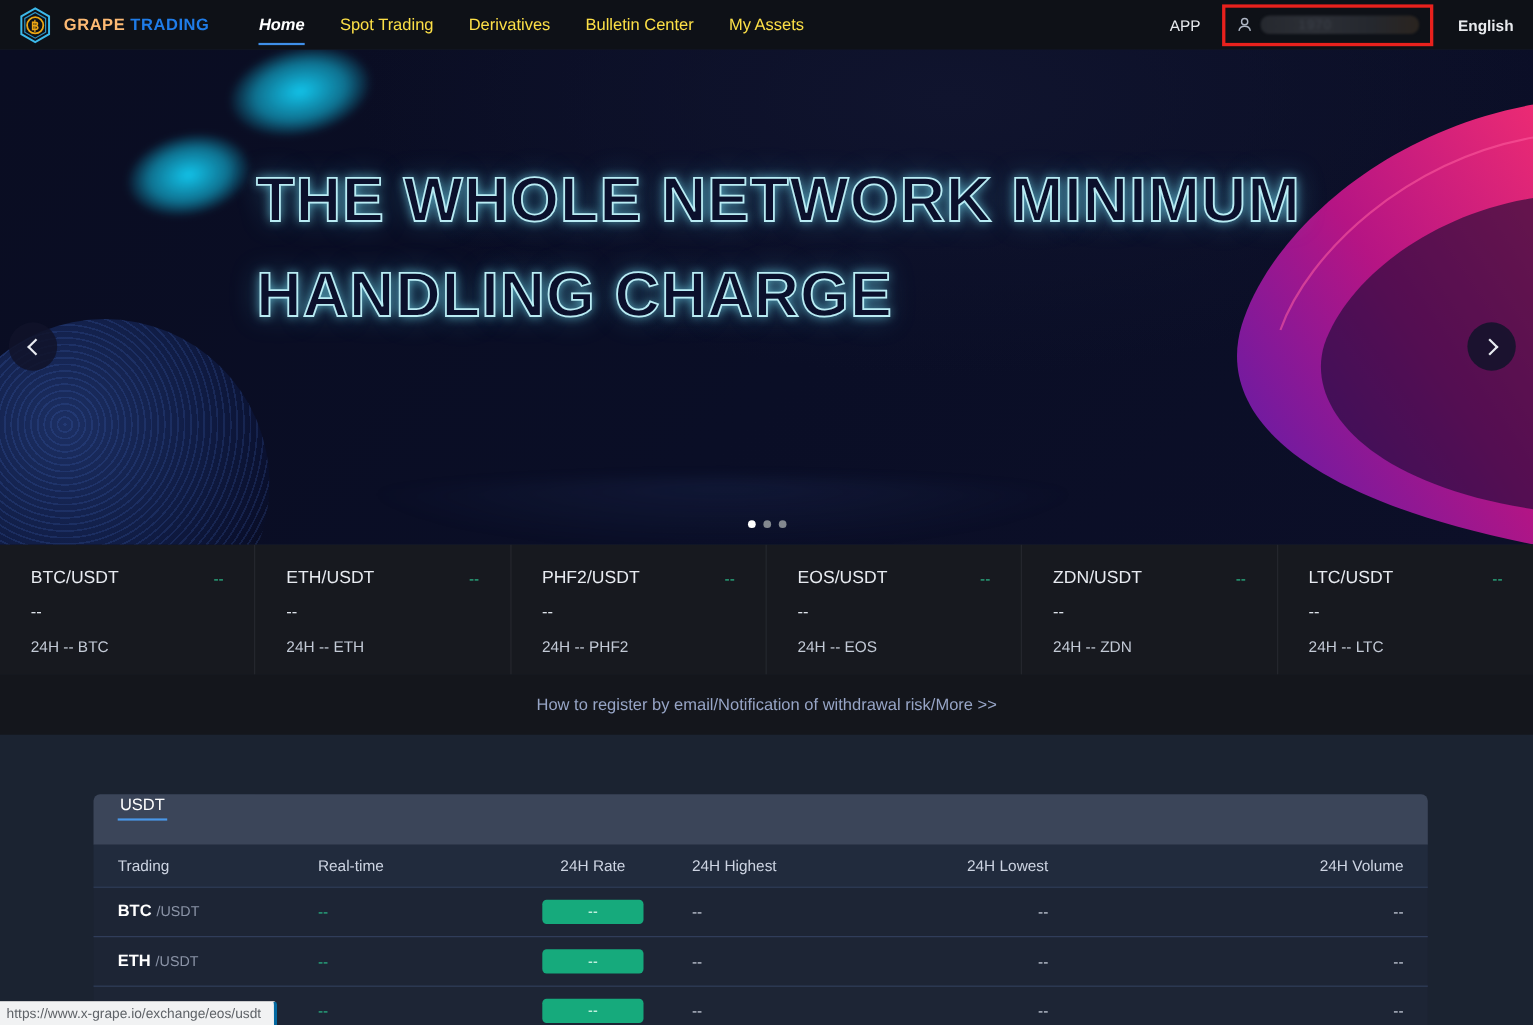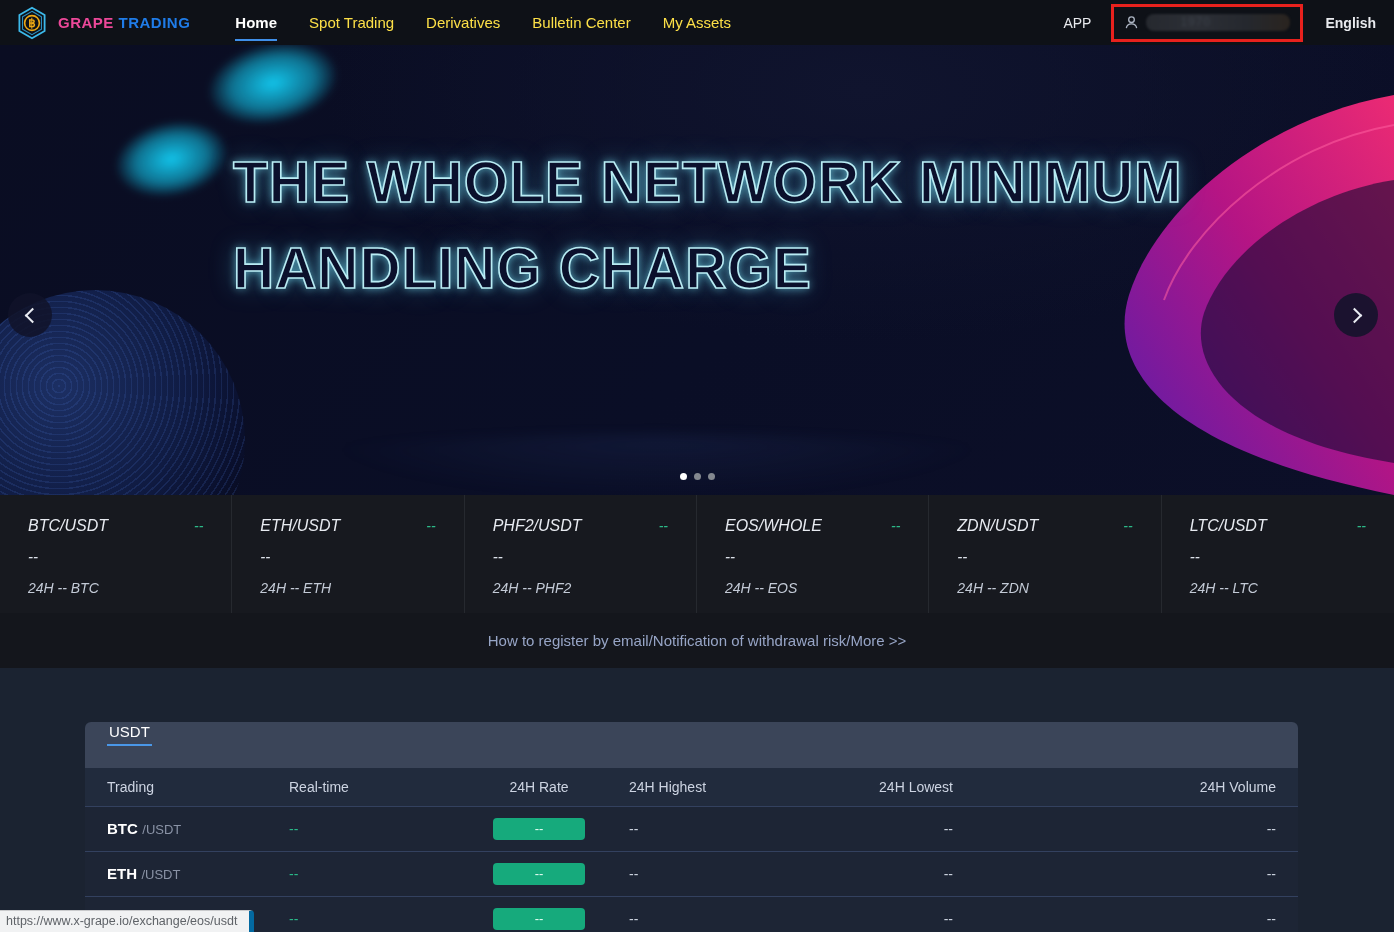--- a/index.html
+++ b/index.html
@@ -5,26 +5,26 @@
   * { margin:0; padding:0; box-sizing:border-box; }
   html,body { width:1394px; height:932px; overflow:hidden; background:#1b2331;
     font-family:"Liberation Sans", sans-serif; }
 
   
   .nav { position:relative; height:45px; background:#0e1117; display:flex;
     align-items:center; padding:0 18px 0 14px; z-index:30; }
   .brand { display:flex; align-items:center; gap:8px; cursor:pointer; }
   .brand-hex { width:36px; height:36px; }
   .brand-name { font-size:15px; font-weight:bold; letter-spacing:.5px; }
-  .brand-name .w1 { color:#ec4899; }
+  .brand-name .w1 { color:#fdba74; }
   .brand-name .w2 { color:#1f7ce8; }
   .menu { display:flex; align-items:center; margin-left:32px; gap:6px; height:100%; }
   .menu-item { position:relative; color:#fde047; font-size:15px; padding:0 13px;
     height:100%; display:flex; align-items:center; cursor:pointer; }
-  .menu-item.active { color:#ffffff; font-weight:bold; }
+  .menu-item.active { color:#ffffff; font-weight:bold;font-style:italic; }
   .menu-item.active::after { content:""; position:absolute; left:13px; right:13px;
     bottom:4px; height:2px; background:#3f8fe9; }
   .nav-right { margin-left:auto; display:flex; align-items:center; }
   .app-link { color:#e8eaee; font-size:14px; cursor:pointer; margin-right:20px; }
   .account-box { position:relative; width:192px; height:38px; border:3px solid #e8211d;
     display:flex; align-items:center; padding:0 10px; margin-right:22px; }
   .person-icon { width:15px; height:15px; margin-right:7px; flex:0 0 auto; }
   .smudge { position:relative; flex:1; height:17px; border-radius:8px;
     background:linear-gradient(90deg,#26292f 0%,#2c2f36 35%,#25282e 70%,#2a241f 100%);
     filter:blur(1.2px); overflow:hidden; }
@@ -68,21 +68,21 @@
   .car-arrow.left .chev { transform:rotate(45deg); margin-left:4px; }
   .car-arrow.right .chev { transform:rotate(-135deg); margin-right:4px; }
   .dots { position:absolute; left:0; right:0; bottom:15px; display:flex; gap:7px;
     justify-content:center; }
   .dot { width:7px; height:7px; border-radius:50%; background:#83888f; cursor:pointer; }
   .dot.on { background:#ffffff; }
 
   
   .ticker { display:grid; grid-template-columns:repeat(6,1fr); background:#17191f;
     height:118px; }
-  .tcell { padding:22px 28px 0 28px; border-right:1px solid #26292f; cursor:pointer;font-style:italic; }
+  .tcell { padding:22px 28px 0 28px; border-right:1px solid #26292f; cursor:pointer; }
   .tcell:last-child { border-right:none; }
   .tcell-top { display:flex; justify-content:space-between; align-items:center; }
   .tpair { color:#e8ebf1; font-size:16px; }
   .tchange { color:#2cb988; font-size:14px; }
   .tprice { color:#dde2ea; font-size:15px; margin-top:13px; }
   .trange { color:#c3cad6; font-size:14px; margin-top:15px; }
 
   
   .news { height:55px; background:#14161c; display:flex; align-items:center;
     justify-content:center; font-size:15px; }
@@ -111,21 +111,21 @@
   .sym-base { color:#ffffff; font-size:15px; font-weight:bold; }
   .sym-quote { color:#8a93a6; font-size:13px; }
   .rt { color:#29b787; font-size:14px; }
   .rate-btn { display:inline-block; width:92px; height:22px; line-height:22px;
     background:#16aa7c; border-radius:4px; color:#eafff6; font-size:13px;
     text-align:center; cursor:pointer; }
   .val { color:#c9d0dc; font-size:14px; }
 
   
   .status-tip { position:fixed; left:0; bottom:0; height:22px; background:#f1f2f3;
-    border-top:1px solid #c9cacc; border-right:5px solid #0369a1;
+    border-top:1px solid #c9cacc; border-right:3px solid #0369a1;
     border-top-right-radius:4px; padding:3px 12px 0 6px; font-size:12.5px;
     color:#5f6368; z-index:50; white-space:nowrap; }
 </style>
 </head>
 <body>
 
 <header class="nav">
   <div class="brand">
     <svg class="brand-hex" viewBox="0 0 40 40">
       <polygon points="20,3 34,11 34,29 20,37 6,29 6,11" fill="none" stroke="#3cb9ea" stroke-width="2"></polygon>
@@ -216,21 +216,21 @@
   <div class="tcell">
     <div class="tcell-top">
         <span class="tpair">PHF2/USDT</span>
         <span class="tchange">--</span>
       </div>
     <div class="tprice">--</div>
     <div class="trange">24H -- PHF2</div>
   </div>
   <div class="tcell">
     <div class="tcell-top">
-        <span class="tpair">EOS/WHOLE</span>
+        <span class="tpair">EOS/USDT</span>
         <span class="tchange">--</span>
       </div>
     <div class="tprice">--</div>
     <div class="trange">24H -- EOS</div>
   </div>
   <div class="tcell">
     <div class="tcell-top">
         <span class="tpair">ZDN/USDT</span>
         <span class="tchange">--</span>
       </div>

